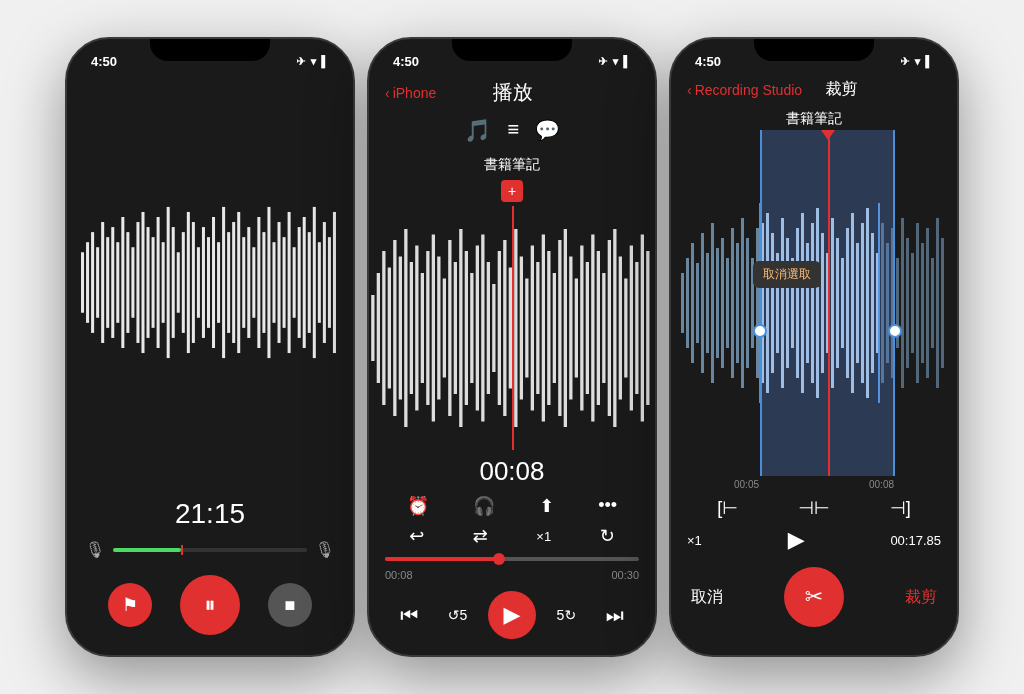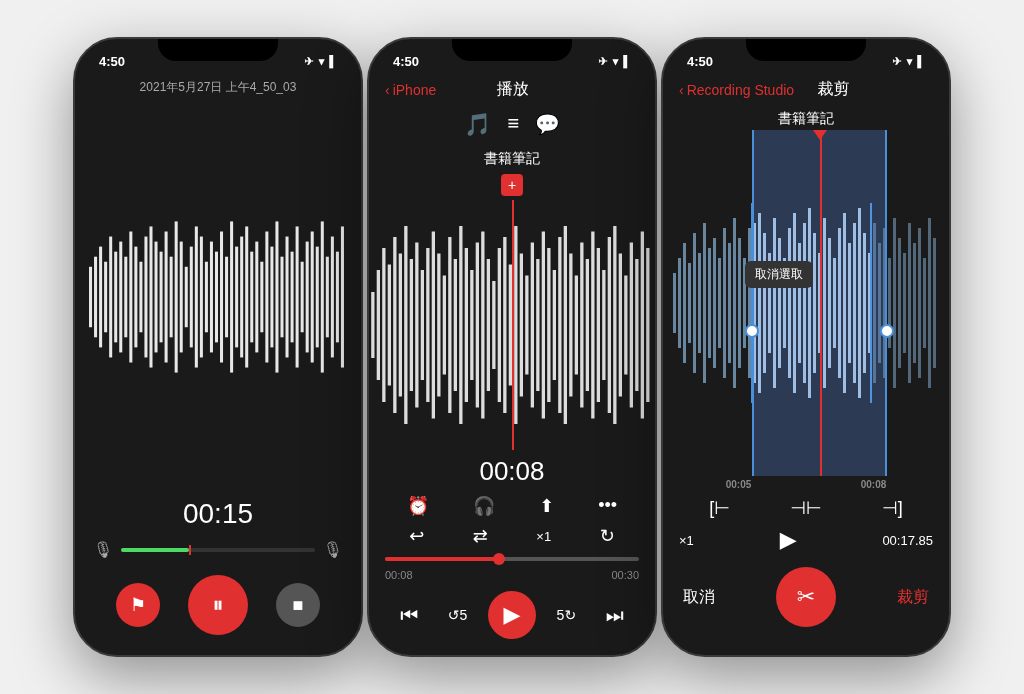--- a/index.html
+++ b/index.html
@@ -8,21 +8,21 @@
       display: flex;
       justify-content: center;
       align-items: center;
       width: 1024px;
       height: 694px;
       font-family: -apple-system, 'Helvetica Neue', sans-serif;
       overflow: hidden;
     }
     .phones-container {
       display: flex;
-      gap: 4px;
+      gap: 12px;
       padding: 20px;
       align-items: center;
     }
     .phone {
       width: 290px;
       height: 620px;
       background: #1a1a1a;
       border-radius: 44px;
       overflow: hidden;
       position: relative;
@@ -155,21 +155,21 @@
     }
     .back-btn {
       color: #e03030;
       font-size: 14px;
       display: flex;
       align-items: center;
       gap: 3px;
     }
     .nav-title {
       color: white;
-      font-size: 16px;
+      font-size: 20px;
       font-weight: 500;
     }
     .toolbar-icons {
       display: flex;
       gap: 16px;
       justify-content: center;
       padding: 6px 0;
       flex-shrink: 0;
     }
     .toolbar-icon {
@@ -395,33 +395,32 @@
       border-right: 7px solid transparent;
       border-top: 10px solid #e03030;
       z-index: 6;
     }
     .deselect-tooltip {
       position: absolute;
       left: 40%;
       top: 38%;
       transform: translateX(-50%);
       background: #333;
-      color: #ffffff;
+      color: #fdba74;
       font-size: 12px;
       padding: 5px 10px;
       border-radius: 6px;
       z-index: 10;
       white-space: nowrap;
     }
     .time-markers {
       display: flex;
       justify-content: space-around;
       padding: 3px 8px;
       flex-shrink: 0;
-      font-weight: bold;
     }
     .time-marker-label {
       color: #888;
       font-size: 10px;
     }
     .trim-bottom-bar {
       display: flex;
       justify-content: space-around;
       align-items: center;
       padding: 4px 16px;
@@ -484,23 +483,20 @@
 
   <div class="phone">
     <div class="notch"></div>
     <div class="phone-status-bar">
       <span>4:50</span>
       <div class="status-icons">
         <span>✈</span>
         <span>▾</span>
         <span>▌</span>
       </div>
-    </div>
-    <div class="phone1-date">
-      <span>2021年5月27日 上午4_50_03</span>
     </div>
     <div class="waveform-area">
       <svg class="waveform-svg" viewBox="0 0 260 180">
 
         <g fill="white" opacity="0.9">
           <rect x="2" y="60" width="3" height="60"></rect>
           <rect x="7" y="50" width="3" height="80"></rect>
           <rect x="12" y="40" width="3" height="100"></rect>
           <rect x="17" y="55" width="3" height="70"></rect>
           <rect x="22" y="30" width="3" height="120"></rect>
@@ -547,21 +543,21 @@
           <rect x="227" y="40" width="3" height="100"></rect>
           <rect x="232" y="15" width="3" height="150"></rect>
           <rect x="237" y="50" width="3" height="80"></rect>
           <rect x="242" y="30" width="3" height="120"></rect>
           <rect x="247" y="45" width="3" height="90"></rect>
           <rect x="252" y="20" width="3" height="140"></rect>
         </g>
       </svg>
     </div>
     <div class="time-display">
-      <span>00:15</span>
+      <span>21:15</span>
     </div>
     <div class="mic-level-bar">
       <span class="mic-icon">🎙</span>
       <div class="level-track">
         <div class="level-fill"></div>
 
         <div style="position:absolute;left:35%;top:-3px;width:2px;height:10px;background:#e03030;"></div>
       </div>
       <span class="mic-icon">🎙</span>
     </div>

